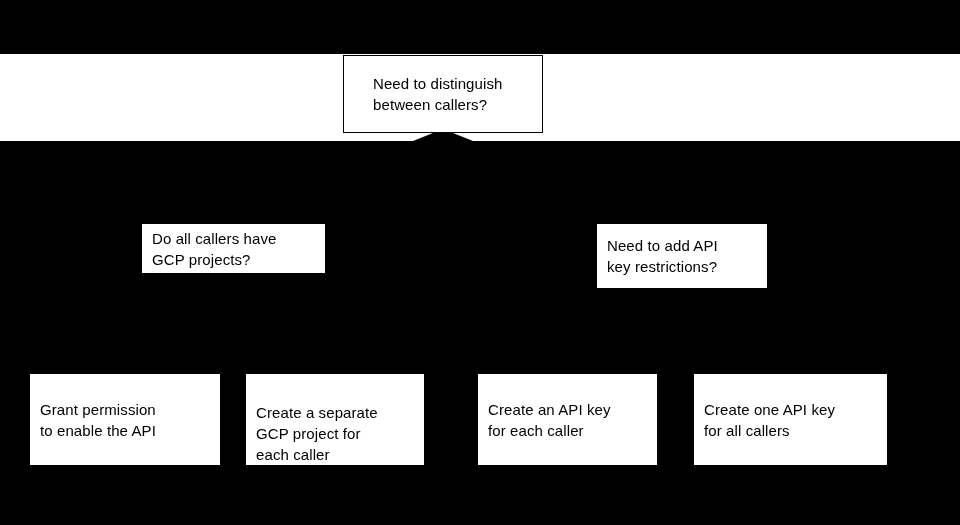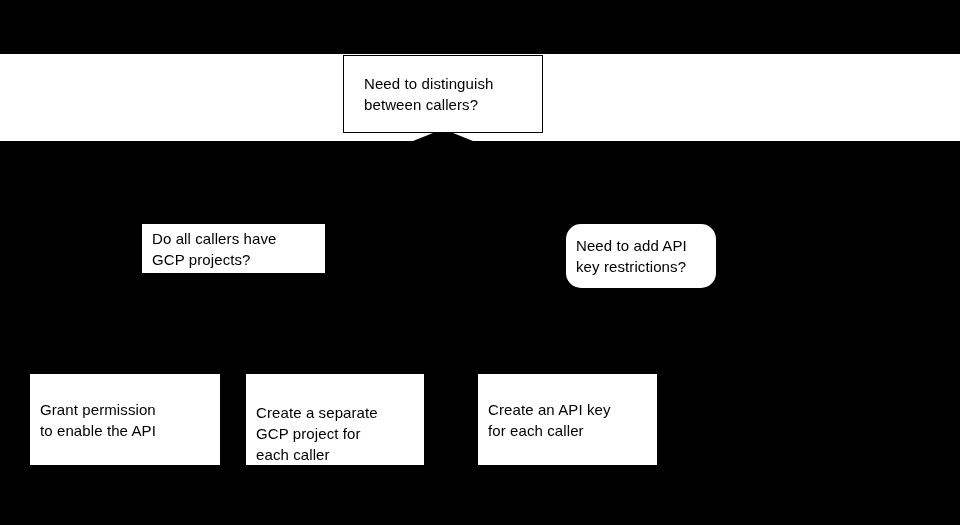--- a/index.html
+++ b/index.html
@@ -55,36 +55,35 @@
   .node.bordered {
     border: 1.5px solid #000000;
   }
 
   
   #node-distinguish {
     left: 343px;
     top: 55px;
     width: 200px;
     height: 78px;
-    padding-left: 20px;
+    padding-left: 29px;
   }
 
   
   #node-gcp-projects {
     left: 142px;
     top: 224px;
     width: 183px;
     height: 49px;
   }
   #node-api-restrictions {
-    left: 566px;
+    left: 597px;
     top: 224px;
-    width: 150px;
+    width: 170px;
     height: 64px;
-    border-radius: 15px;
   }
 
   
   #node-grant-permission {
     left: 30px;
     top: 374px;
     width: 190px;
     height: 91px;
   }
   #node-separate-project {
@@ -140,14 +139,18 @@
     <span>Create a separate
 GCP project for
 each caller</span>
   </div>
 
   <div class="node" id="node-key-each-caller">
     <span>Create an API key
 for each caller</span>
   </div>
 
+  <div class="node" id="node-key-all-callers">
+    <span>Create one API key
+for all callers</span>
+  </div>
 
 </div>
 
 </body></html>

